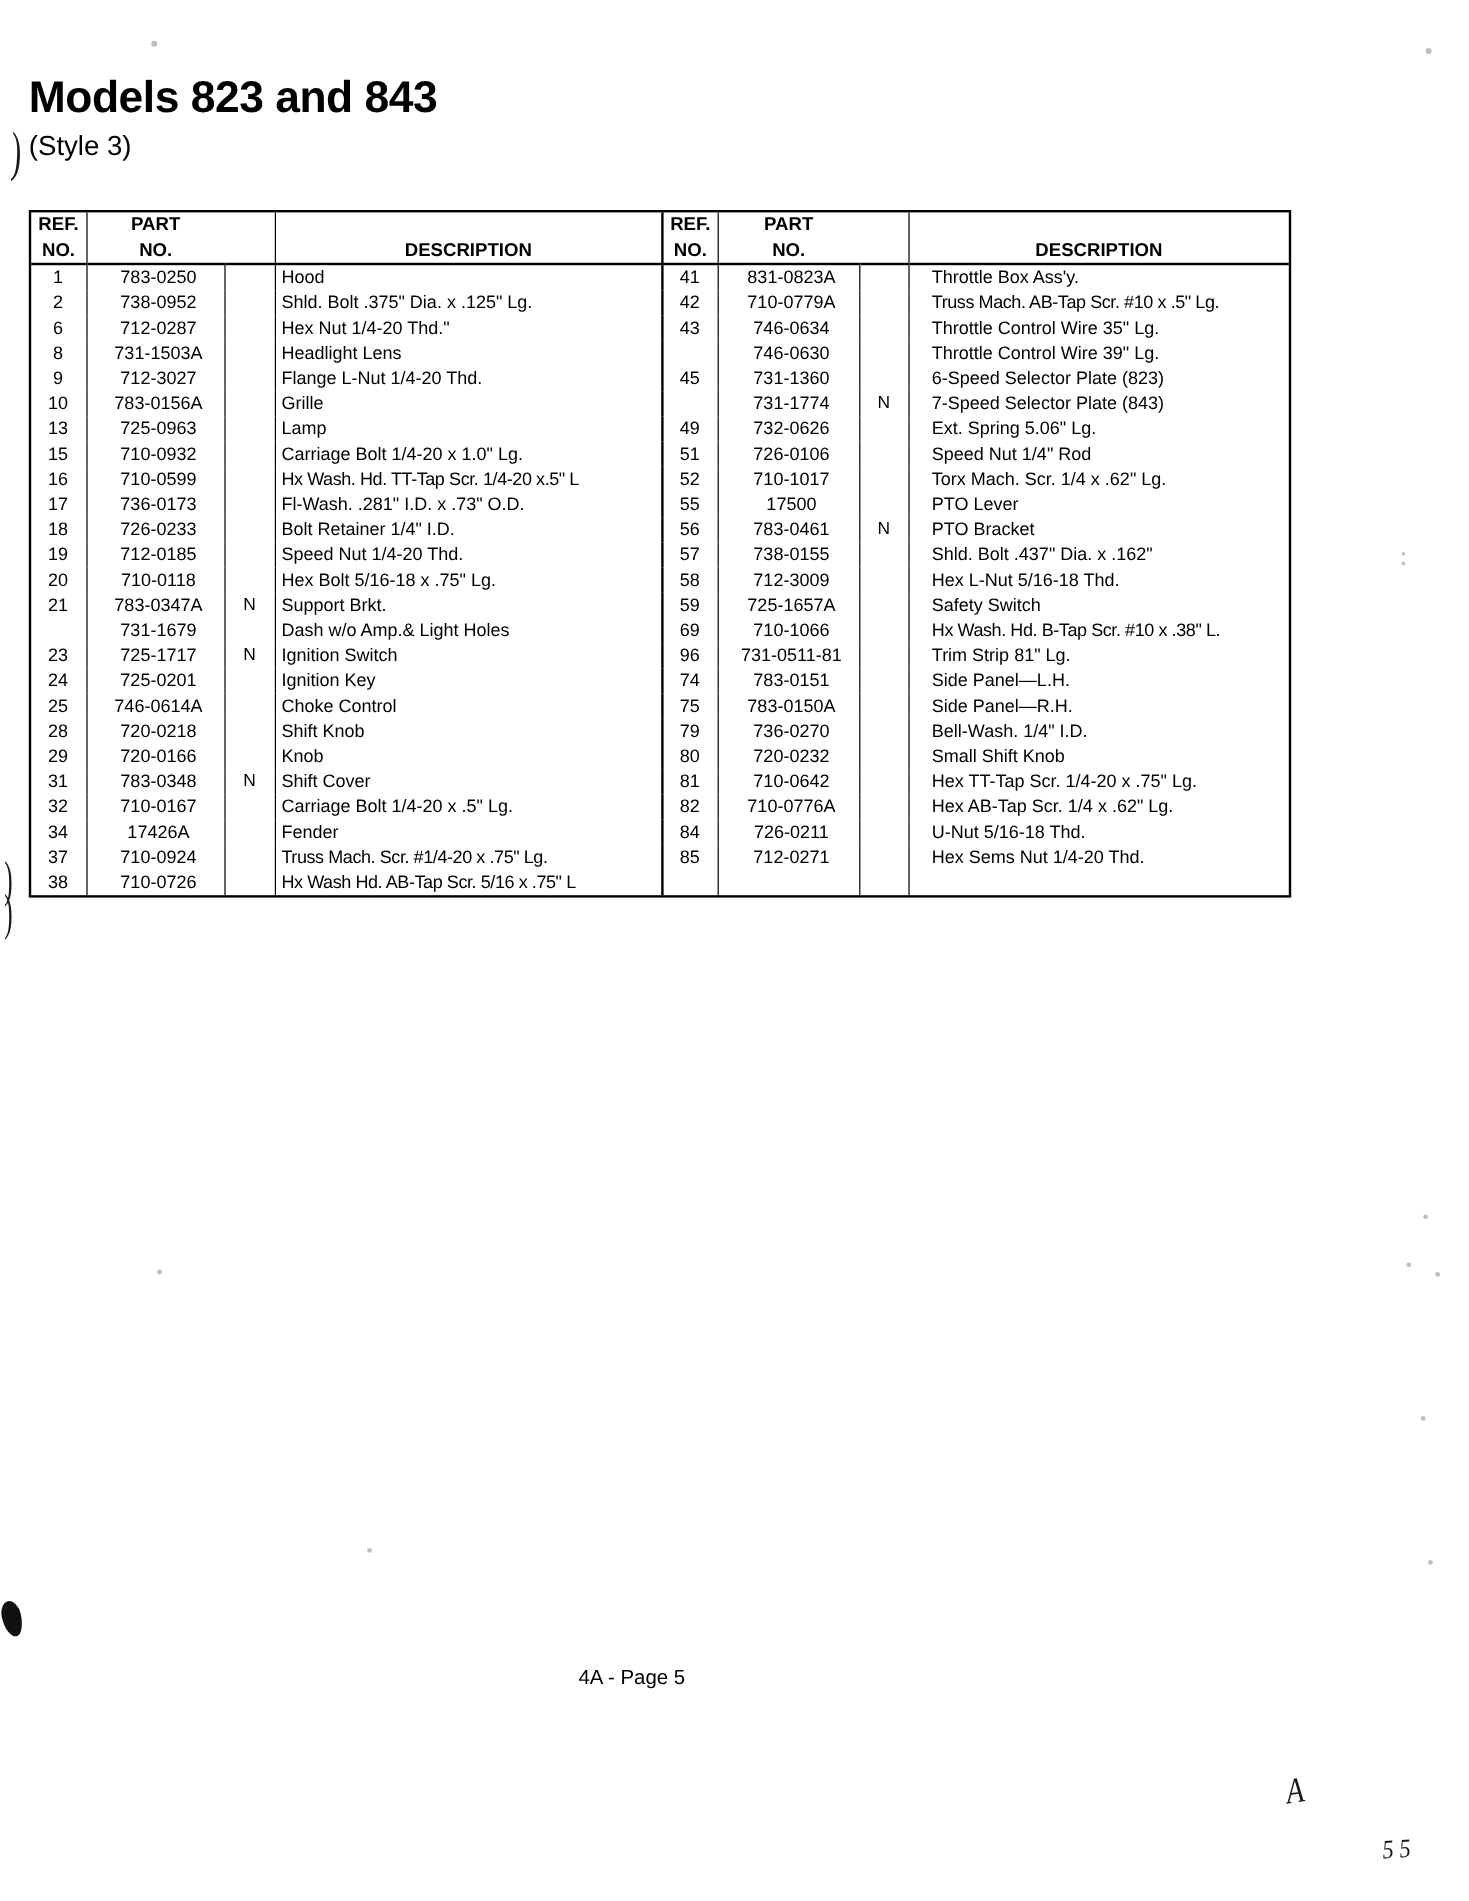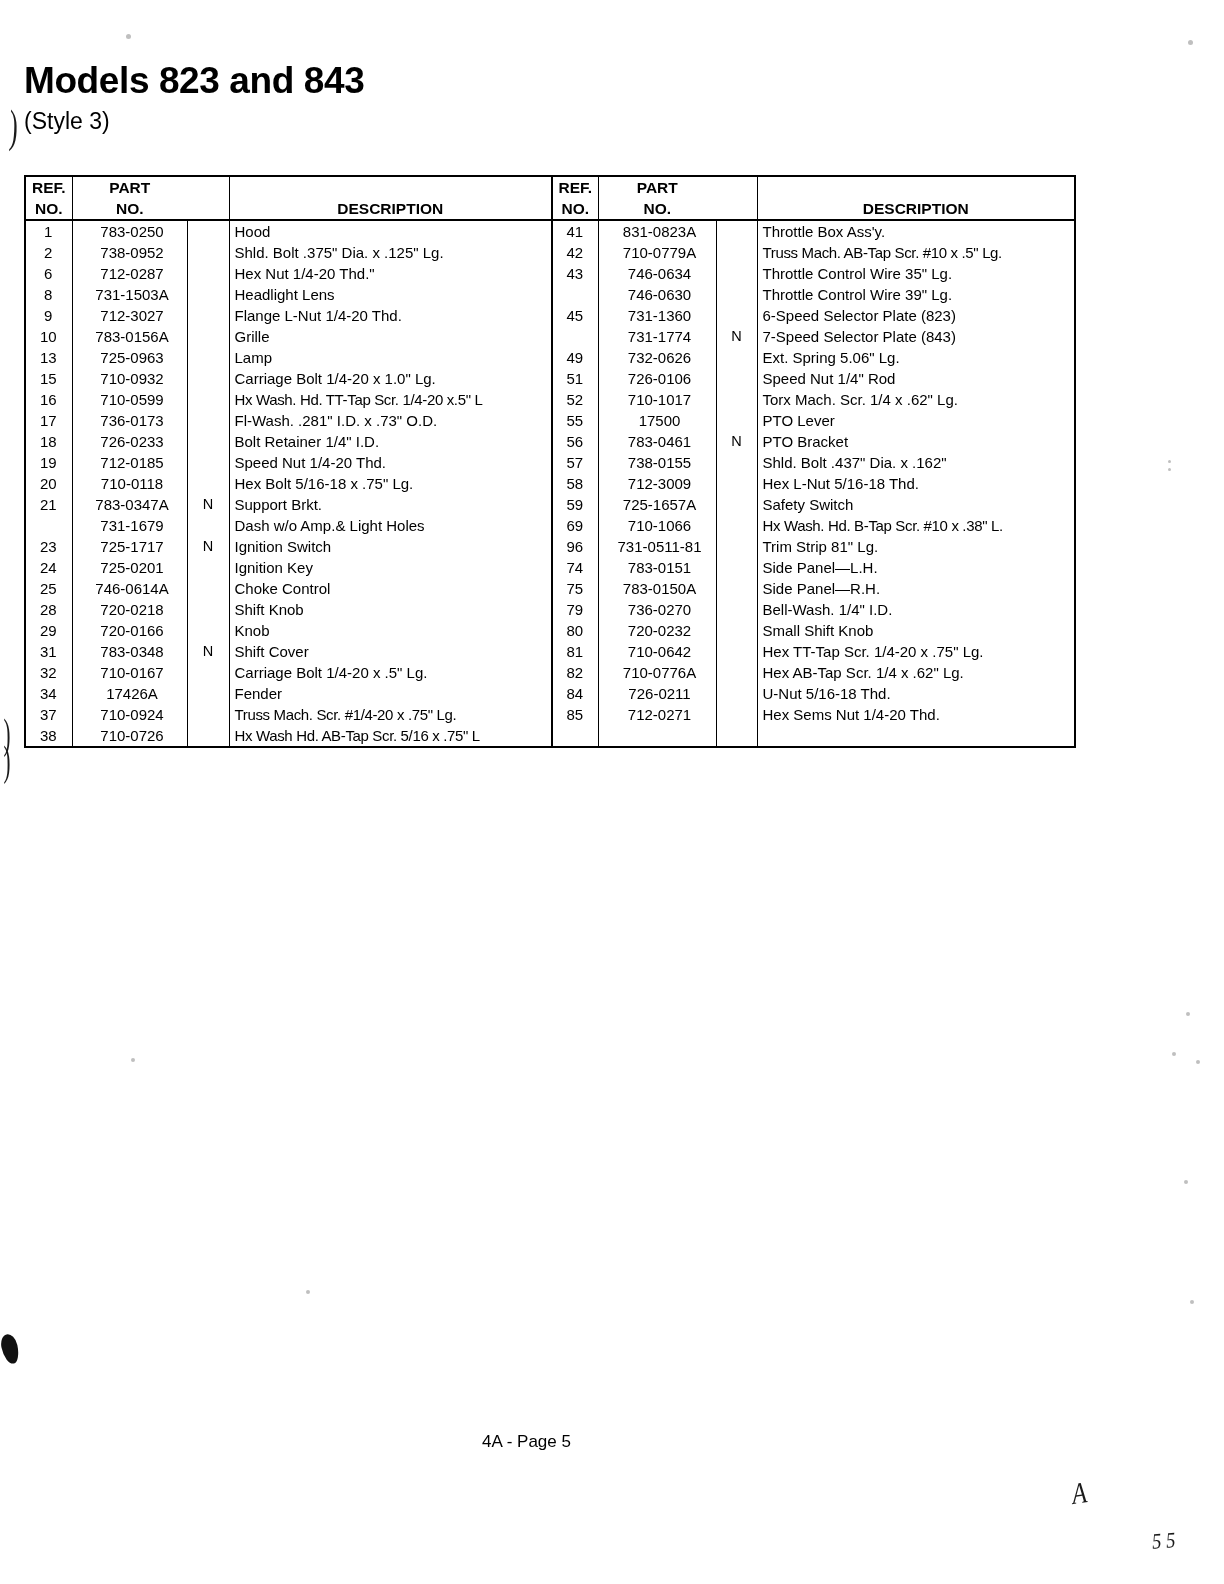--- a/index.html
+++ b/index.html
@@ -150,36 +150,36 @@
     font-size: 14.5px;
   }
   tbody td.desc {
     padding-left: 5px;
     border-right: 2px solid #000;
     font-size: 15px;
     white-space: nowrap;
     overflow: visible;
   }
   tbody td.desc2 {
-    padding-left: 5px;
+    padding-left: 19px;
     font-size: 15px;
     white-space: nowrap;
     overflow: visible;
   }
   tbody td.blank { border-right: 1.5px solid #000; }
   tbody td.blank-n { border-left: 1.5px solid #000; border-right: 1.5px solid #000; }
 
   
   .tight { letter-spacing: -0.35px; }
 
   
   #page-footer {
     position: absolute;
     left: 0;
-    top: 1432px;
+    top: 1388px;
     width: 1053px;
     text-align: center;
     font-size: 17px;
   }
 </style>
 </head>
 <body>
 
 <div class="scan-speck" style="left:126px; top:34px; width:5px; height:5px;"></div>
 <div class="scan-speck" style="left:1188px; top:40px; width:5px; height:5px;"></div>

